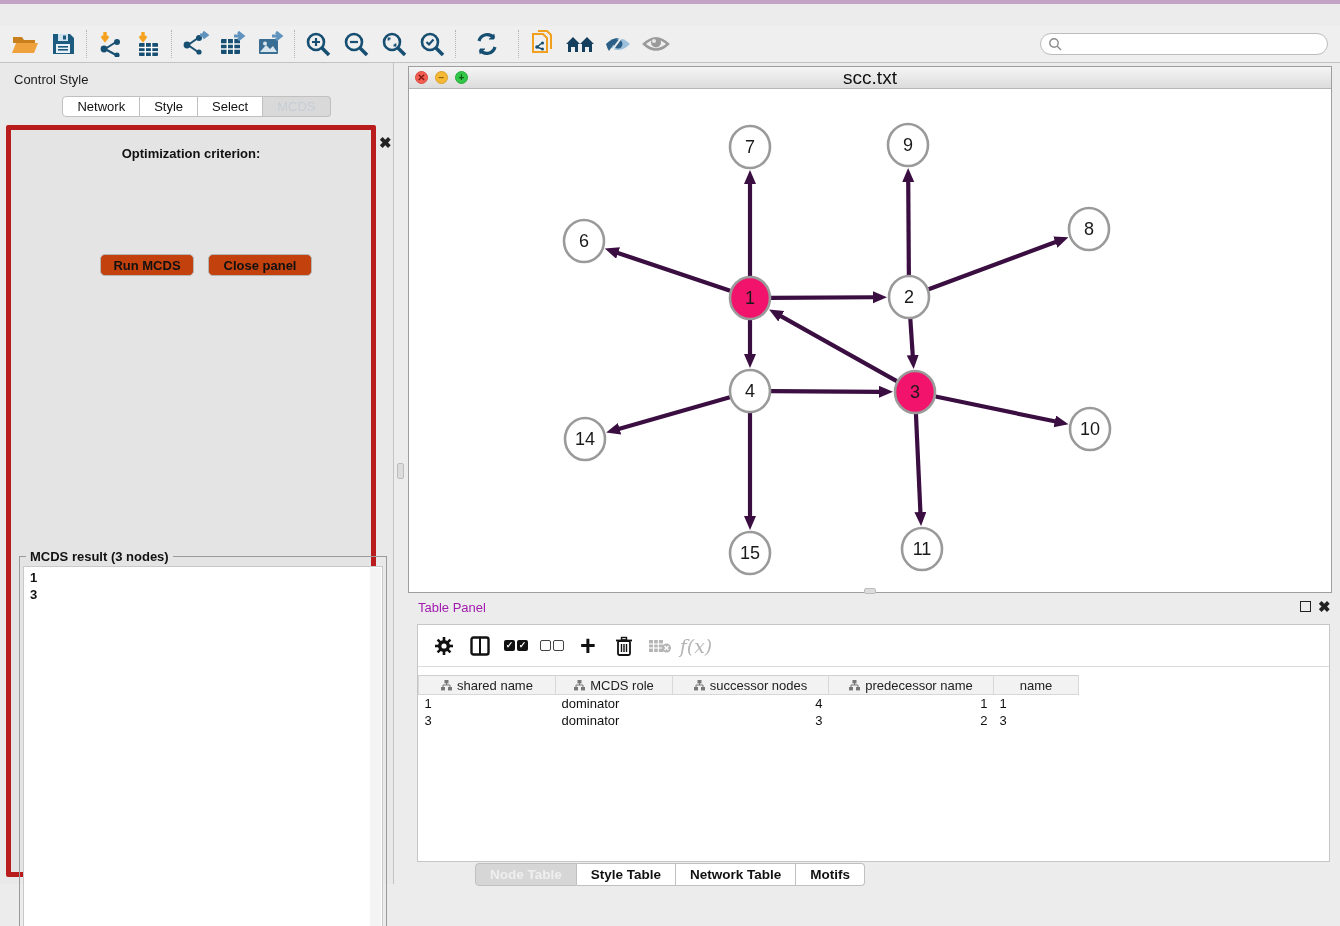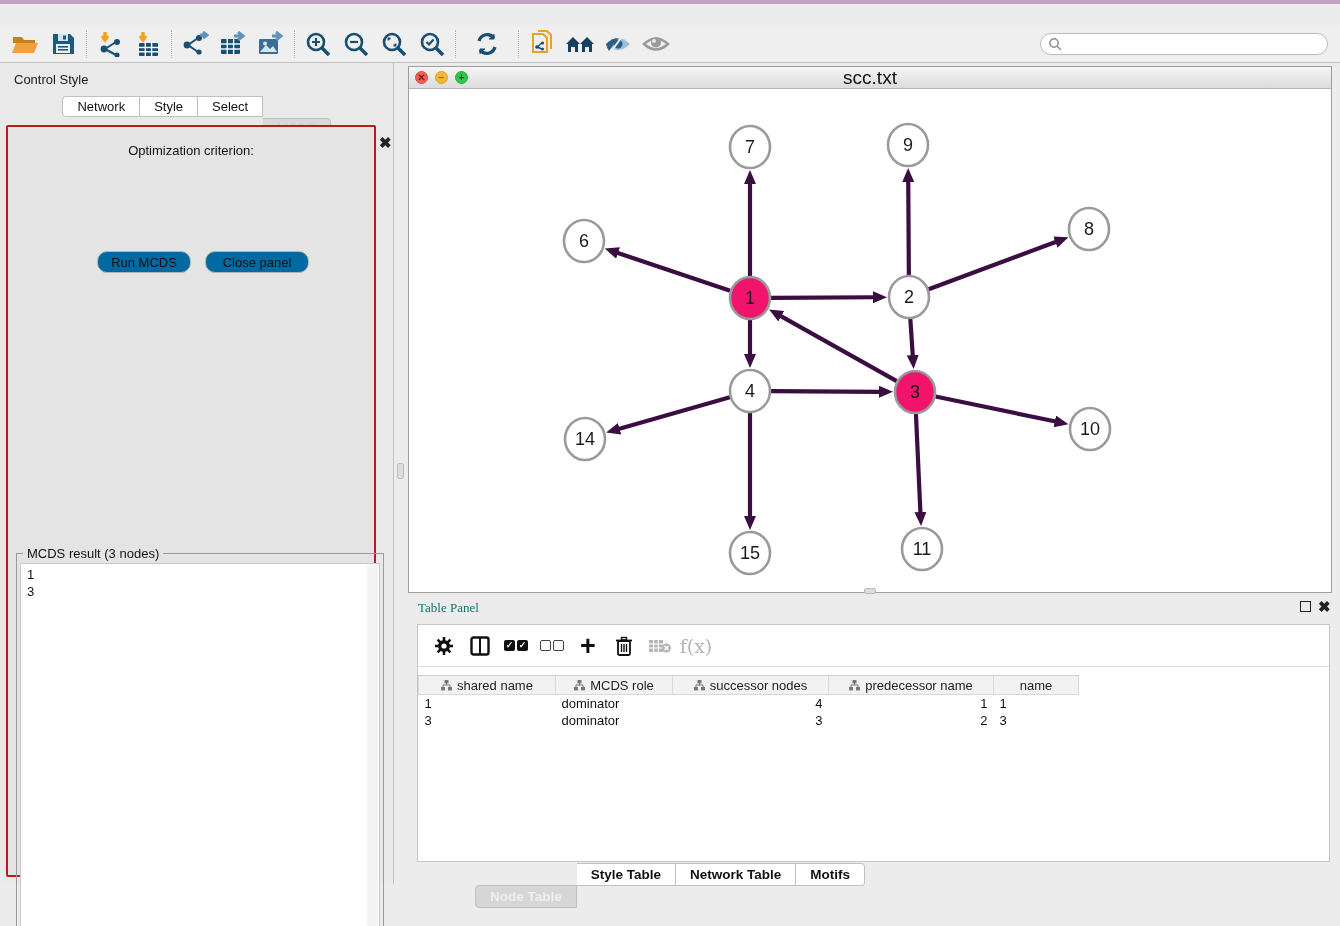--- a/index.html
+++ b/index.html
@@ -29,30 +29,30 @@
   #control-panel { left:0; top:63px; width:394px; height:821px; background:#e9e9e9;
     border-right:1px solid #c3c3c3; }
   #cp-title { left:14px; top:9px; font-size:13px; color:#1a1a1a; }
   .panel-float { width:11px; height:11px; border:1.5px solid #222; background:transparent; }
   .panel-close { font-size:15px; font-weight:bold; color:#222; line-height:11px; }
   #cp-tabs { left:0; top:33px; width:100%; display:flex; justify-content:center; }
   .seg-tab { height:21px; line-height:19px; font-size:13px; padding:0 14px; background:#fff;
     border:1px solid #c0c0c0; border-left:none; color:#111; }
   .seg-tab:first-child { border-left:1px solid #c0c0c0; border-radius:4px 0 0 4px; }
   .seg-tab:last-child { border-radius:0 4px 4px 0; }
-  .seg-tab.ghost { background:#d9d9d9; color:#c7cdd5;margin-top:22px; }
+  .seg-tab.ghost { background:#d9d9d9; color:#c7cdd5; }
   #cp-content { left:6px; top:62px; width:370px; height:752px; background:#e4e4e4;
-    border:2px solid #b91c1c; border-radius:2px; }
+    border:5px solid #b91c1c; border-radius:2px;font-weight:bold; }
   #opt-label { left:0; top:16px; width:100%; text-align:center; font-size:13px; color:#111; }
   #criterion-select { left:38px; top:90px; width:312px; height:23px; background:#fff;
     border:1px solid #b3b3b3; border-radius:5px; font-size:13px; color:#111;
     display:flex; align-items:center; padding-left:10px; }
   #criterion-arrows { position:absolute; right:7px; top:1px; font-size:7px; color:#555;
     line-height:10px; text-align:center; }
-  .cp-btn { top:124px; height:22px; background:#0369a1; border:1px solid #b5b5b5; border-radius:10px;
+  .cp-btn { top:124px; height:22px; background:#c2410c; border:1px solid #b5b5b5; border-radius:5px;
     font-size:13px; color:#111; display:flex; align-items:center; justify-content:center; }
   #run-btn { left:89px; width:94px; }
   #close-panel-btn { left:197px; width:104px; }
   #result-box { left:8px; top:426px; width:368px; height:378px; border:1px solid #9a9a9a; }
   #result-legend { position:absolute; left:6px; top:-8px; background:#e4e4e4; padding:0 4px;
     font-size:13px; color:#111; }
   #result-area { position:absolute; left:3px; top:9px; width:360px; height:364px; background:#fff;
     border:1px solid #c9c9c9; font-size:13px; color:#111; padding:2px 6px; line-height:17px; }
   #result-scroll { position:absolute; right:1px; top:1px; width:11px; height:362px; background:#f4f4f4; }
 
@@ -70,31 +70,31 @@
   #net-title { width:100%; text-align:center; font-size:19px; color:#111; line-height:21px; }
   .tl { width:13px; height:13px; border-radius:50%; top:4px; font-size:10px; font-weight:bold;
     text-align:center; line-height:12px; }
   .tl.red { background:#f55f53; border:1px solid #d94a3f; color:#7c1a12; }
   .tl.yellow { background:#f5b935; border:1px solid #d9a029; color:#8a5d07; }
   .tl.green { background:#33c748; border:1px solid #27a838; color:#0b5c1a; }
   #net-canvas { left:0; top:22px; width:922px; height:503px; background:#fff; }
 
   
   #table-panel-header { left:405px; top:597px; width:935px; height:24px; }
-  #tp-title { left:13px; top:3px; font-size:13px; color:#0f766e;font-family:Liberation Serif, serif; }
+  #tp-title { left:13px; top:3px; font-size:13px; color:#a21caf; }
   #table-card { left:417px; top:624px; width:913px; height:238px; background:#fff;
     border:1px solid #c6c6c6; }
   #table-toolbar { left:0; top:0; width:100%; height:42px; background:#fff;
     border-bottom:1px solid #dcdcdc; display:flex; align-items:center; padding-left:8px; }
   .ttb { width:36px; height:34px; display:flex; align-items:center; justify-content:center; flex:0 0 auto; }
   .cbx { display:inline-block; width:11px; height:11px; border-radius:2px; margin:0 1px; }
   .cbx.on { background:#111; color:#fff; font-size:9px; line-height:11px; text-align:center; font-weight:bold; }
   .cbx.off { border:1.5px solid #444; background:#fff; }
   .plus-glyph { font-size:27px; font-weight:900; color:#111; line-height:20px; }
-  .fx-glyph { font-family:"DejaVu Serif", serif; font-size:19px; color:#b5b5b5; }
+  .fx-glyph { font-family:"DejaVu Serif", serif; font-style:italic; font-size:19px; color:#b5b5b5; }
   #data-table { left:0; top:50px; width:100%; border-collapse:collapse; font-size:13px; color:#111; }
   #data-table th { background:#f2f2f2; border:1px solid #d8d8d8; border-top:1px solid #cfcfcf;
     font-weight:normal; height:19px; text-align:center; font-size:13px; color:#222; }
   #data-table th .hicon { margin-right:5px; vertical-align:-1px; }
   #data-table td { height:17px; padding:0 6px; border:none; }
   .al { text-align:left; } .ar { text-align:right; }
 
   
   #table-tabs { left:0px; top:863px; width:1340px; display:flex; justify-content:center; }
   #table-tabs .seg-tab { height:23px; line-height:21px; font-weight:bold; font-size:13.5px; }

